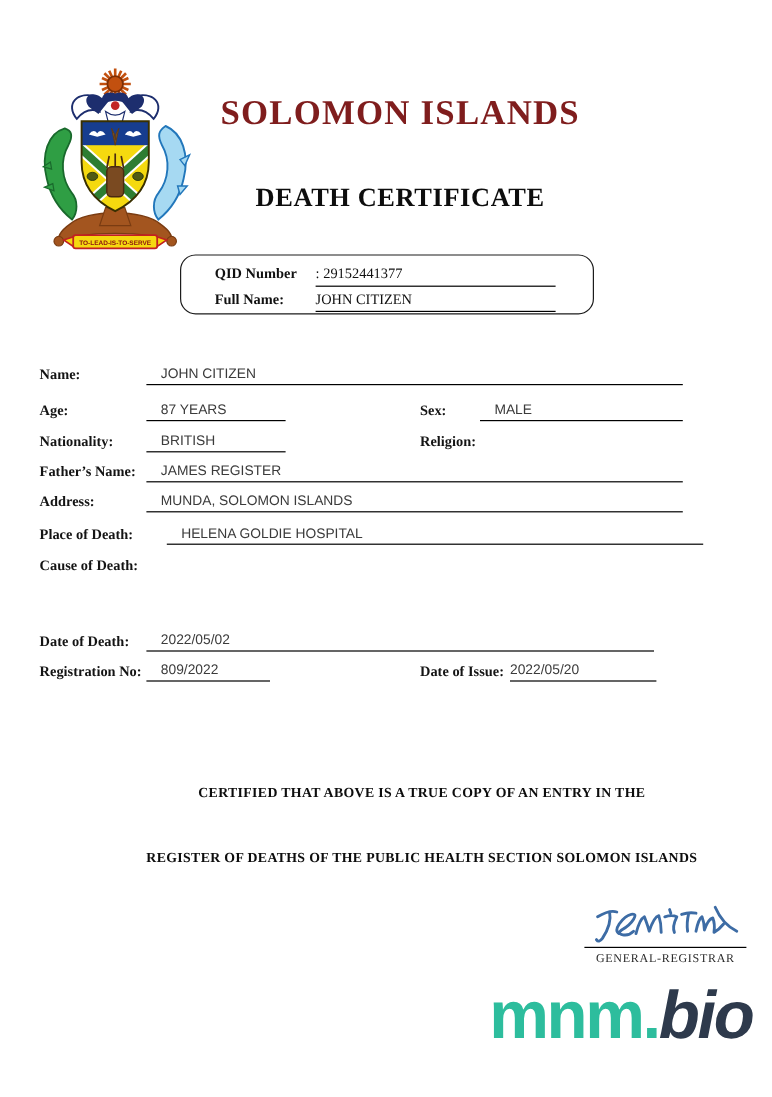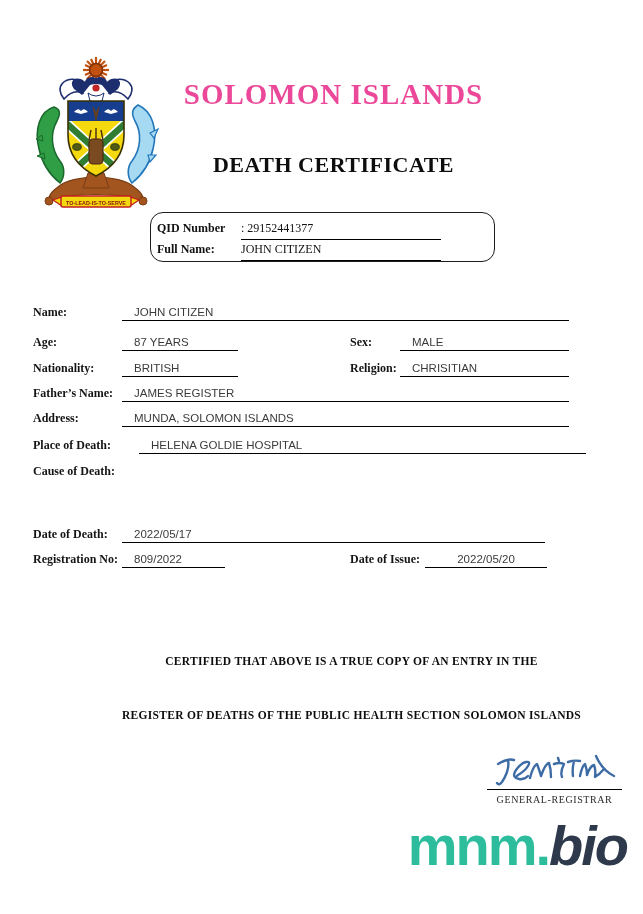--- a/index.html
+++ b/index.html
@@ -3,48 +3,48 @@
 <meta charset="utf-8">
 <style>
   html,body{margin:0;padding:0;background:#ffffff;}
   .page{
     position:relative;width:643px;height:914px;background:#ffffff;overflow:hidden;
     font-family:"Liberation Serif", serif;color:#111;
   }
   
   .title-country{
     position:absolute;left:150px;top:78px;width:367px;text-align:center;
-    font-size:29px;font-weight:bold;letter-spacing:1px;color:#ec4899;
+    font-size:29px;font-weight:bold;letter-spacing:1px;color:#7f1d1d;
   }
   .title-doc{
     position:absolute;left:150px;top:152px;width:367px;text-align:center;
     font-size:22px;font-weight:bold;letter-spacing:0.5px;color:#0d0d0d;
   }
   
   .qid-box{
     position:absolute;left:150px;top:212px;width:345px;height:50px;
     border:1.6px solid #1c1c1c;border-radius:13px;box-sizing:border-box;padding-top:5px;
   }
-  .qid-row{display:flex;height:21px;line-height:21px;margin-left:6px;align-items:center;}
+  .qid-row{display:flex;height:21px;line-height:21px;margin-left:28px;}
   .qid-label{width:84px;font-weight:bold;font-size:12px;}
   .qid-value{
     width:200px;border-bottom:1.3px solid #000;font-weight:normal;font-size:12px;
     white-space:nowrap;
   }
   
   .lbl{
     position:absolute;height:18px;line-height:18px;font-weight:bold;font-size:12px;
     white-space:nowrap;color:#141414;
   }
   .val{
     position:absolute;height:18px;line-height:19px;border-bottom:1.1px solid #000;
     font-family:"Liberation Sans","DejaVu Sans",sans-serif;font-size:11.5px;color:#3b3b3b;
     padding-left:12px;box-sizing:border-box;white-space:nowrap;
   }
-  .val.centered{text-align:center;padding-left:0;}
+  .val.centered{padding-left:0;}
   
   .cert-line{
     position:absolute;left:0;width:643px;text-align:center;font-weight:bold;
     font-size:11.5px;letter-spacing:0.3px;color:#0d0d0d;margin-left:30px;
   }
   
   .sig-line{position:absolute;left:487px;top:789px;width:135px;border-top:1.6px solid #000;}
   .sig-title{
     position:absolute;left:462px;top:794px;width:185px;text-align:center;
     font-size:10px;letter-spacing:0.6px;color:#2a2a2a;
@@ -157,35 +157,34 @@
   <span class="val" style="left:122px;top:303px;width:447px">JOHN CITIZEN</span>
 
   <span class="lbl" style="left:33px;top:333px">Age:</span>
   <span class="val" style="left:122px;top:333px;width:116px">87 YEARS</span>
   <span class="lbl" style="left:350px;top:333px">Sex:</span>
   <span class="val" style="left:400px;top:333px;width:169px">MALE</span>
 
   <span class="lbl" style="left:33px;top:359px">Nationality:</span>
   <span class="val" style="left:122px;top:359px;width:116px">BRITISH</span>
   <span class="lbl" style="left:350px;top:359px">Religion:</span>
-  <span class="val" style="left:400px;top:359px;width:169px">CHRISITIAN</span>
 
   <span class="lbl" style="left:33px;top:384px">Father’s Name:</span>
   <span class="val" style="left:122px;top:384px;width:447px">JAMES REGISTER</span>
 
   <span class="lbl" style="left:33px;top:409px">Address:</span>
   <span class="val" style="left:122px;top:409px;width:447px">MUNDA, SOLOMON ISLANDS</span>
 
   <span class="lbl" style="left:33px;top:436px">Place of Death:</span>
   <span class="val" style="left:139px;top:436px;width:447px">HELENA GOLDIE HOSPITAL</span>
 
   <span class="lbl" style="left:33px;top:462px">Cause of Death:</span>
 
   <span class="lbl" style="left:33px;top:525px">Date of  Death:</span>
-  <span class="val" style="left:122px;top:525px;width:423px">2022/05/17</span>
+  <span class="val" style="left:122px;top:525px;width:423px">2022/05/02</span>
 
   <span class="lbl" style="left:33px;top:550px">Registration No:</span>
   <span class="val" style="left:122px;top:550px;width:103px">809/2022</span>
   <span class="lbl" style="left:350px;top:550px">Date of Issue:</span>
   <span class="val centered" style="left:425px;top:550px;width:122px">2022/05/20</span>
 
   <div class="cert-line" style="top:655px">CERTIFIED THAT ABOVE IS A TRUE COPY OF AN ENTRY IN THE</div>
   <div class="cert-line" style="top:709px">REGISTER OF DEATHS OF THE PUBLIC HEALTH SECTION SOLOMON ISLANDS</div>
 
   <svg viewBox="0 0 130 38" style="position:absolute;left:492px;top:750px;width:130px;height:38px;">

